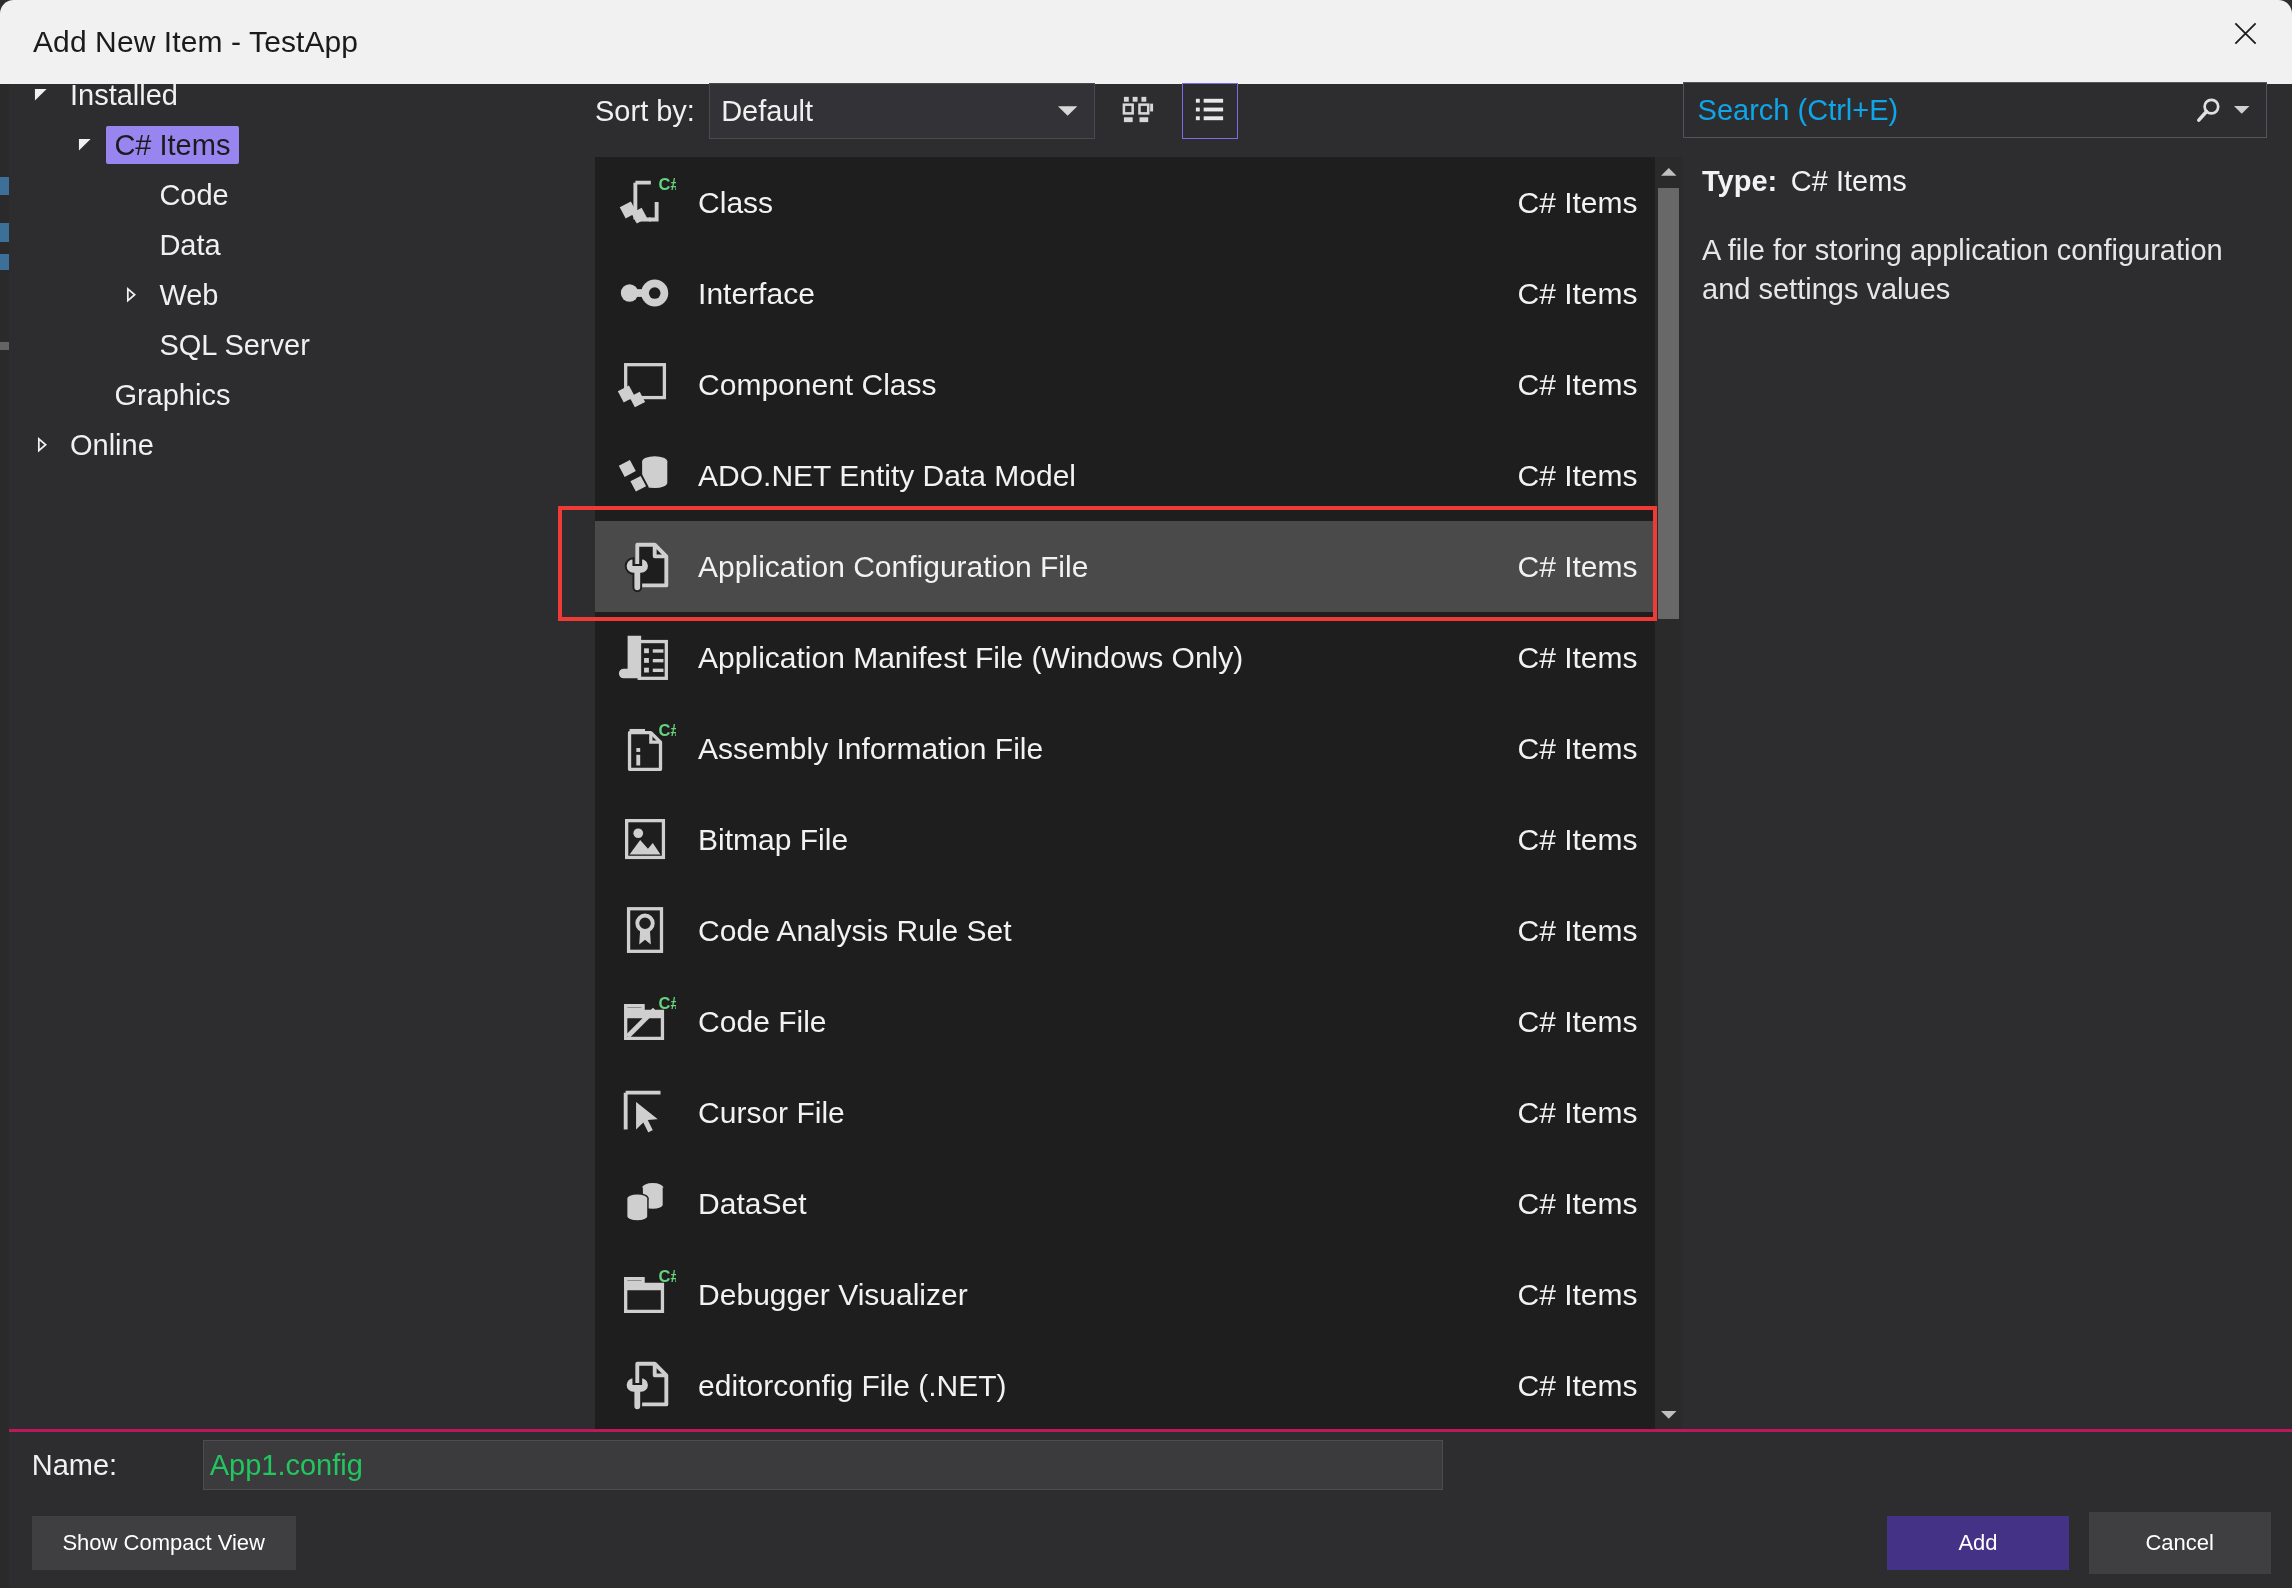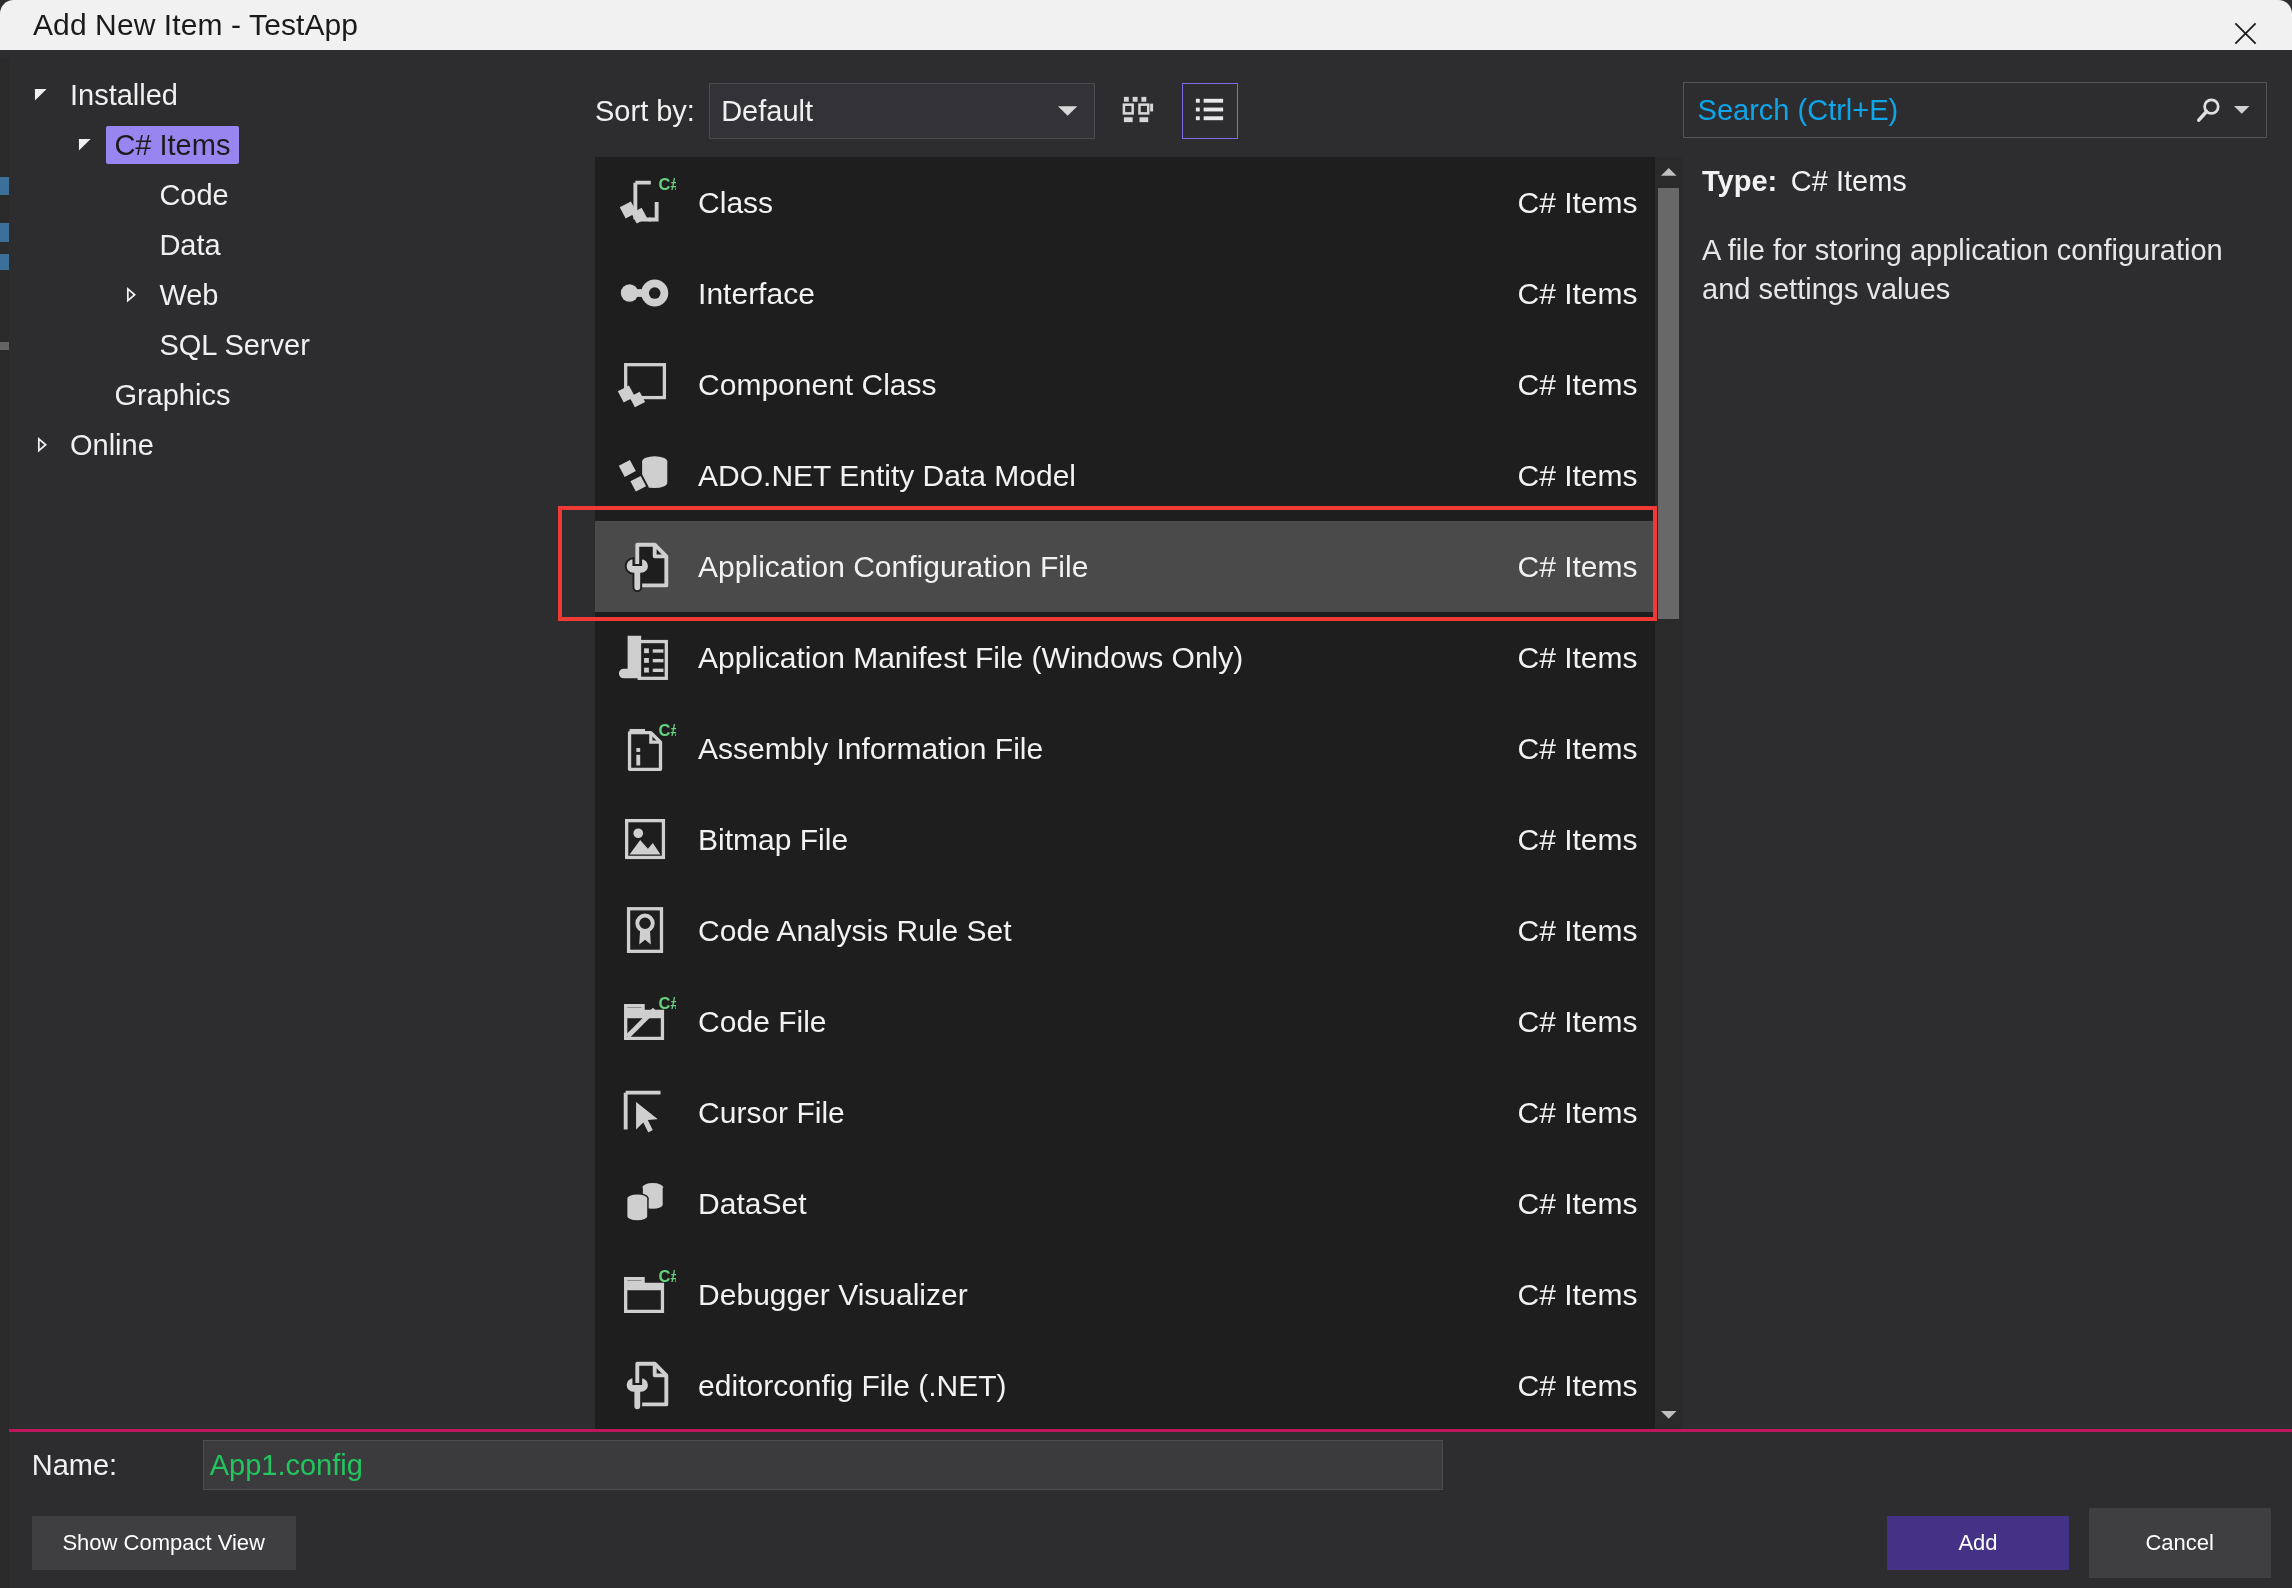--- a/index.html
+++ b/index.html
@@ -19,21 +19,21 @@
   
   .bg-artifact { position: absolute; left: 0; width: 8.7px; background: #3f7cac; opacity: .85; }
   .bg-artifact.a1 { top: 177px; height: 17.5px; }
   .bg-artifact.a2 { top: 223px; height: 19.4px; }
   .bg-artifact.a3 { top: 254px; height: 15.5px; }
   .bg-artifact.a4 { top: 342px; height: 7.8px; background: #6e6e6e; }
   .edge-strip { position: absolute; left: 0; top: 58px; width: 8.7px; bottom: 0; background: #2a2a2a; }
 
   
   .titlebar {
-    position: absolute; left: 0; top: 0; width: 2292px; height: 50px;
+    position: absolute; left: 0; top: 0; width: 2292px; height: 84px;
     background: #f1f1f1;
     border-top-left-radius: 13.6px; border-top-right-radius: 13.6px;
     display: flex; align-items: center;
   }
   .title-text {
     margin-left: 33px;
     font-size: 30px; color: #1b1b1b; letter-spacing: 0.1px;
     white-space: nowrap;
   }
   .close-btn {
@@ -132,21 +132,21 @@
   .footer {
     position: absolute; left: 8.7px; right: 0; bottom: 0; height: 90px;
     display: flex; align-items: center;
   }
   .btn {
     display: flex; align-items: center; justify-content: center;
     font-size: 22px; color: #ffffff; white-space: nowrap;
   }
   .btn-compact { margin-left: 23px; width: 264px; height: 54px; background: #3f3f41; }
   .btn-add { position: absolute; right: 223px; width: 182px; height: 54px; background: #433286; }
-  .btn-cancel { position: absolute; right: 21.3px; width: 182px; height: 70px; background: #3f3f41; }
+  .btn-cancel { position: absolute; right: 21.3px; width: 182px; height: 62px; background: #3f3f41; }
 
   
   .annot {
     position: absolute; left: 558px; top: 506px; width: 1099px; height: 115px;
     border: 4.9px solid #f03a35; pointer-events: none;
   }
 </style>
 </head>
 <body>
 

